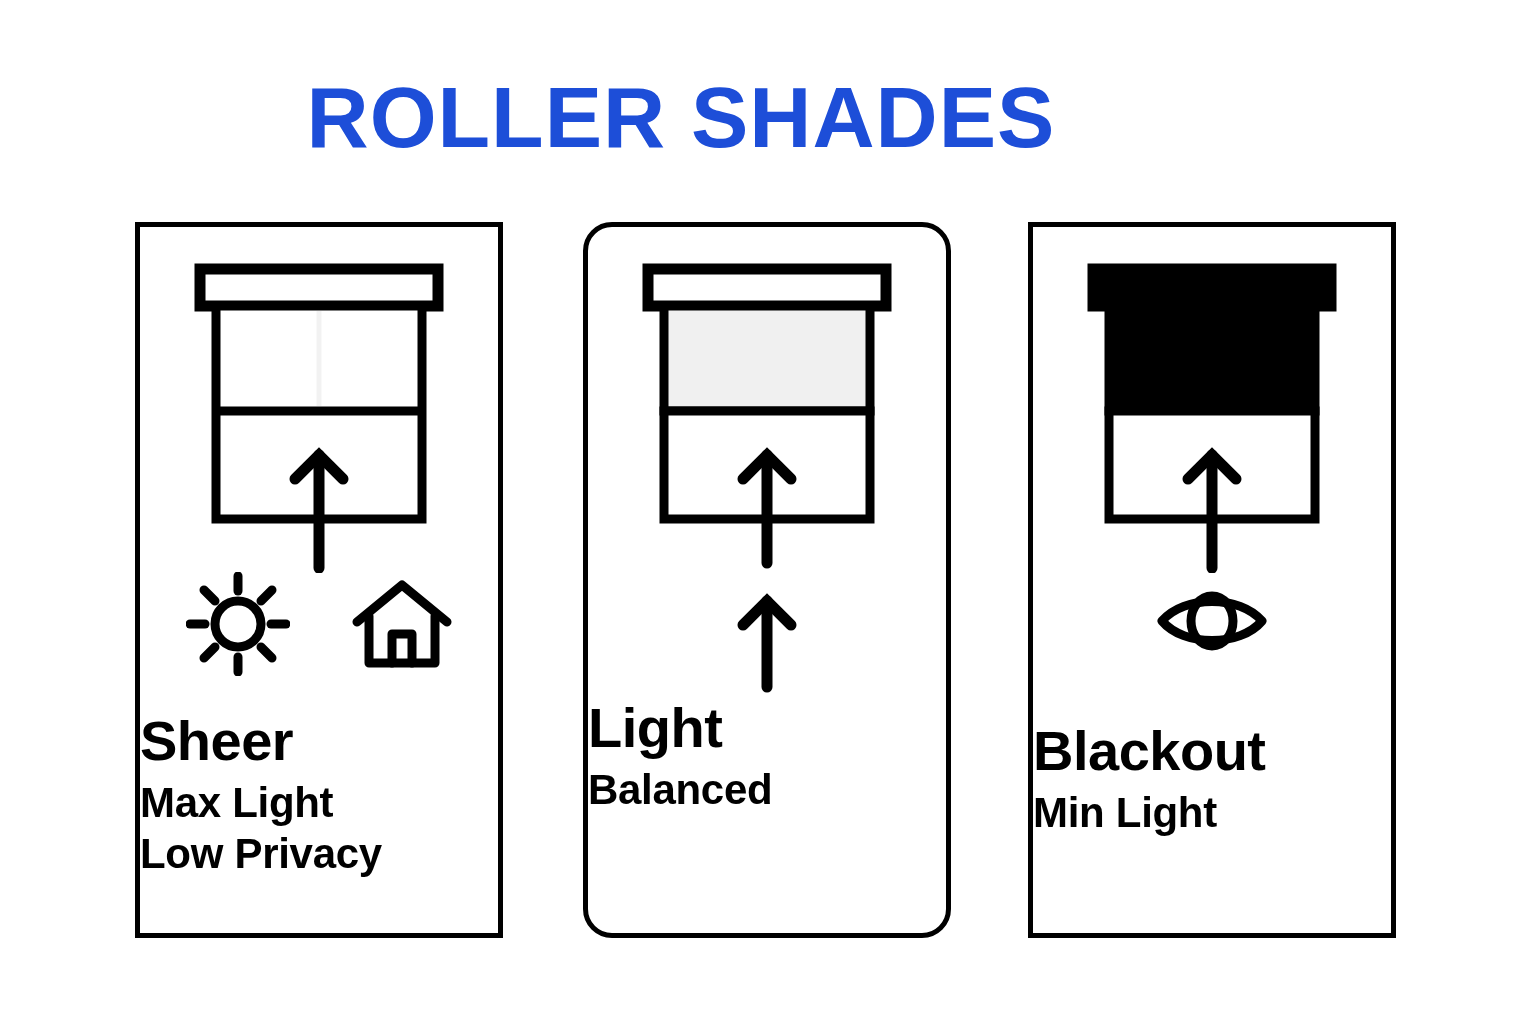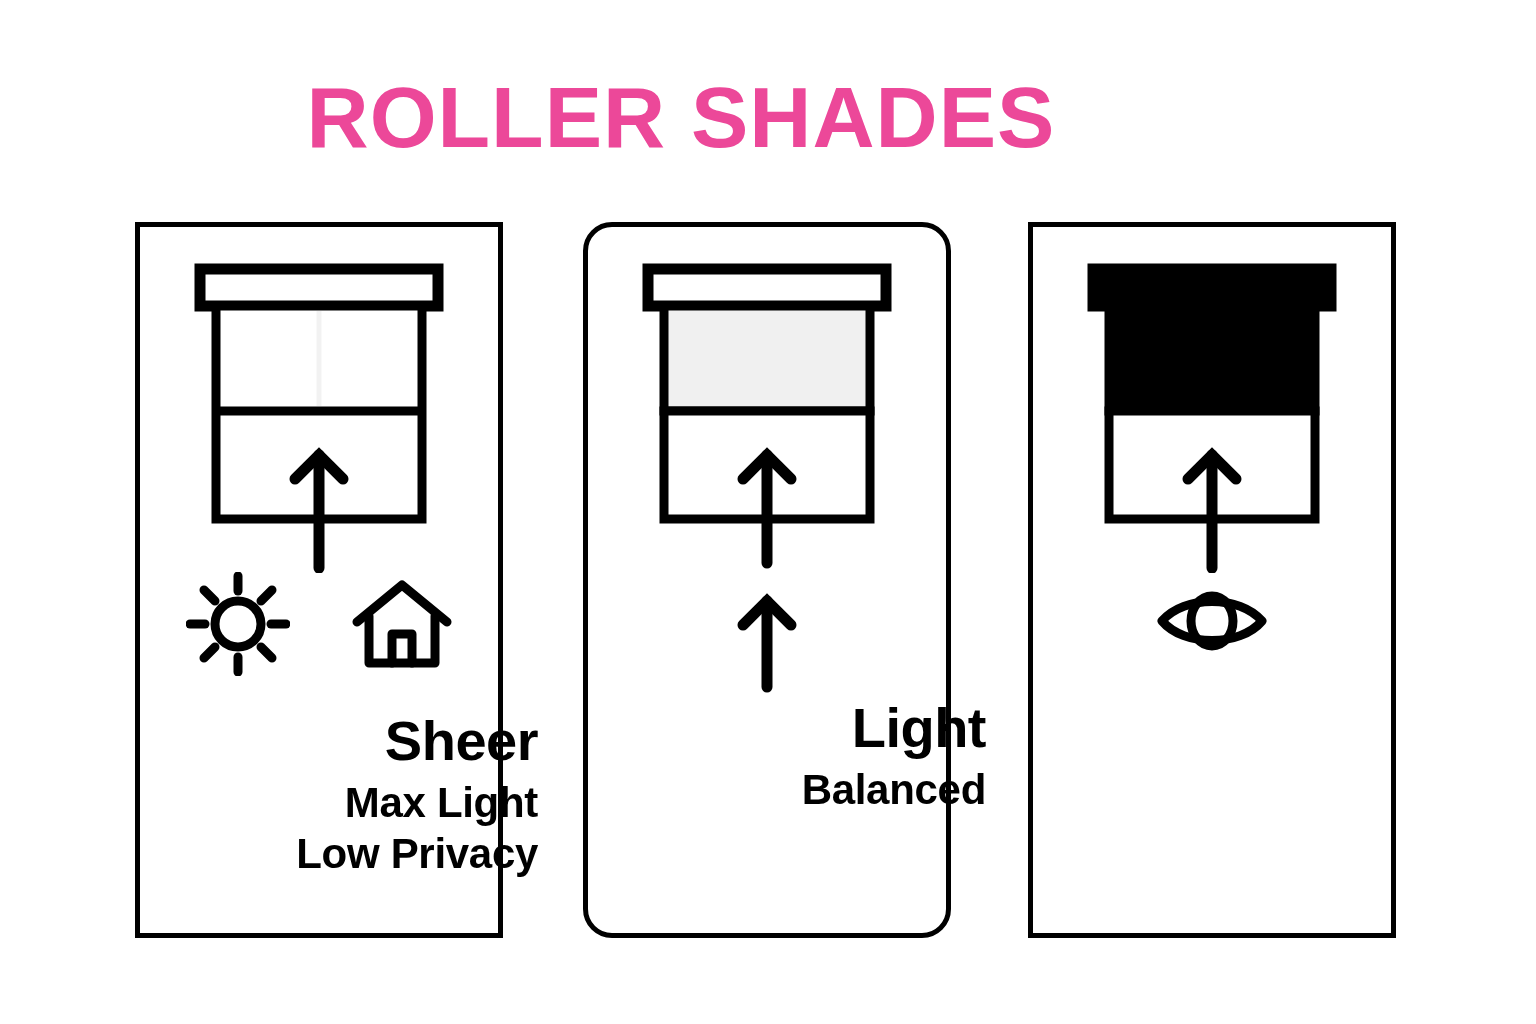--- a/index.html
+++ b/index.html
@@ -26,21 +26,21 @@
     position: absolute;
     left: 0;
     top: 74px;
     width: 1362px;
     text-align: center;
     font-size: 86px;
     font-weight: 700;
     letter-spacing: 1px;
     line-height: 1.0;
     white-space: nowrap;
-    color: #ec4899;
+    color: #1d4ed8;
   }
 
   
   .panel {
     position: absolute;
     top: 222px;
     width: 368px;
     height: 716px;
     box-sizing: border-box;
     border: 5px solid #000000;
@@ -73,22 +73,21 @@
     justify-content: center;
     align-items: center;
   }
   .icon-row.two-up { gap: 62px; }
 
   
   .label-block {
     position: absolute;
     left: 0;
     width: 100%;
-    text-align: right;
-    margin-left: 40px;
+    text-align: left;
   }
   .heading {
     font-size: 56px;
     font-weight: 700;
     line-height: 1.02;
     letter-spacing: -0.5px;
     color: #000000;
     margin: 0;
   }
   .sub {
@@ -225,19 +224,21 @@
       <div class="icon-row" style="top: 360px;">
         <span>
           <svg width="112" height="68" viewBox="0 0 112 68" aria-hidden="true">
             <path d="M6 34 C 28 8, 84 8, 106 34 C 84 60, 28 60, 6 34 Z" fill="none" stroke="#000000" stroke-width="9" stroke-linejoin="round"></path>
             <ellipse cx="56" cy="34" rx="21" ry="25" fill="none" stroke="#000000" stroke-width="9"></ellipse>
           </svg>
         </span>
       </div>
 
       <div class="label-block" style="top: 495px;">
+        <p class="heading">Blackout</p>
         <div class="sub-spacer"></div>
+        <p class="sub">Min Light</p>
       </div>
 
     </div>
   </div>
 
 </div>
 
 </body></html>

